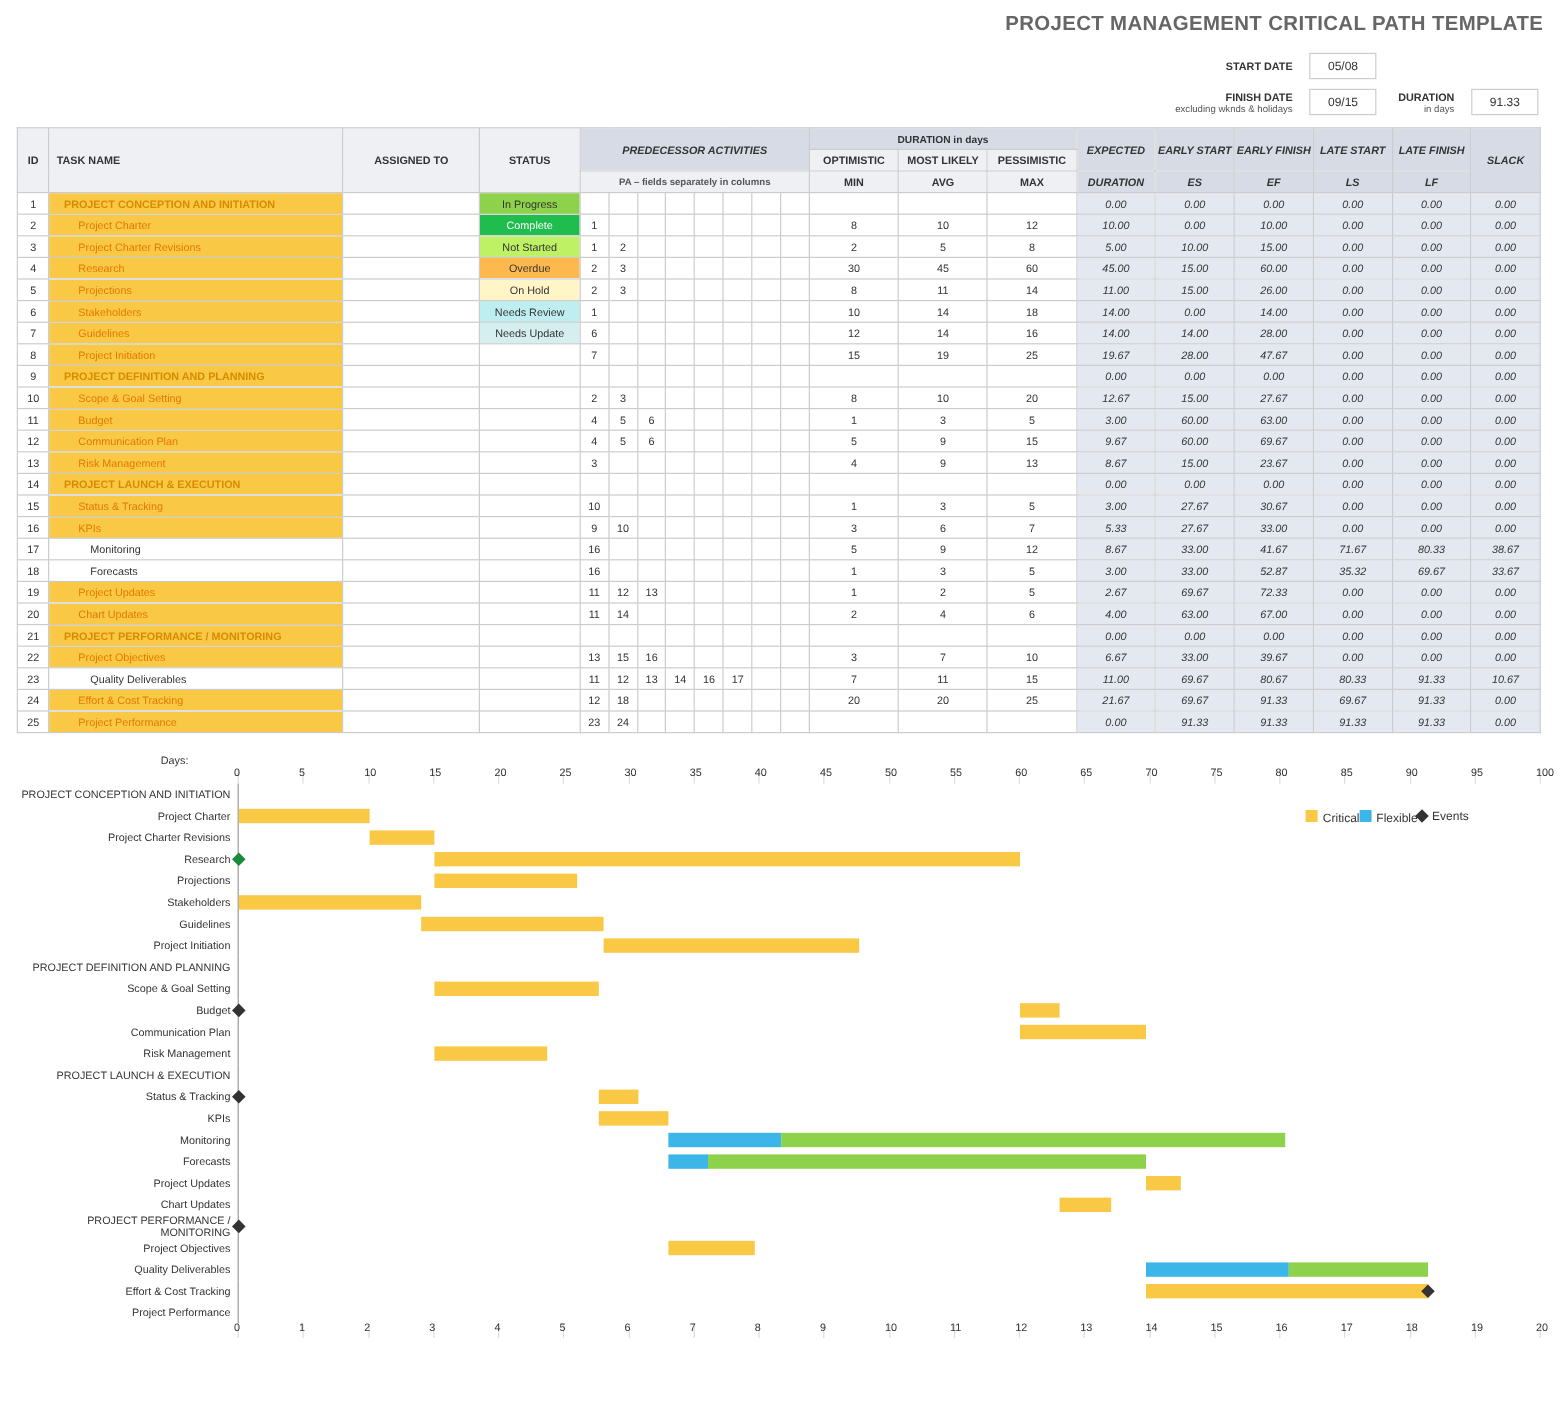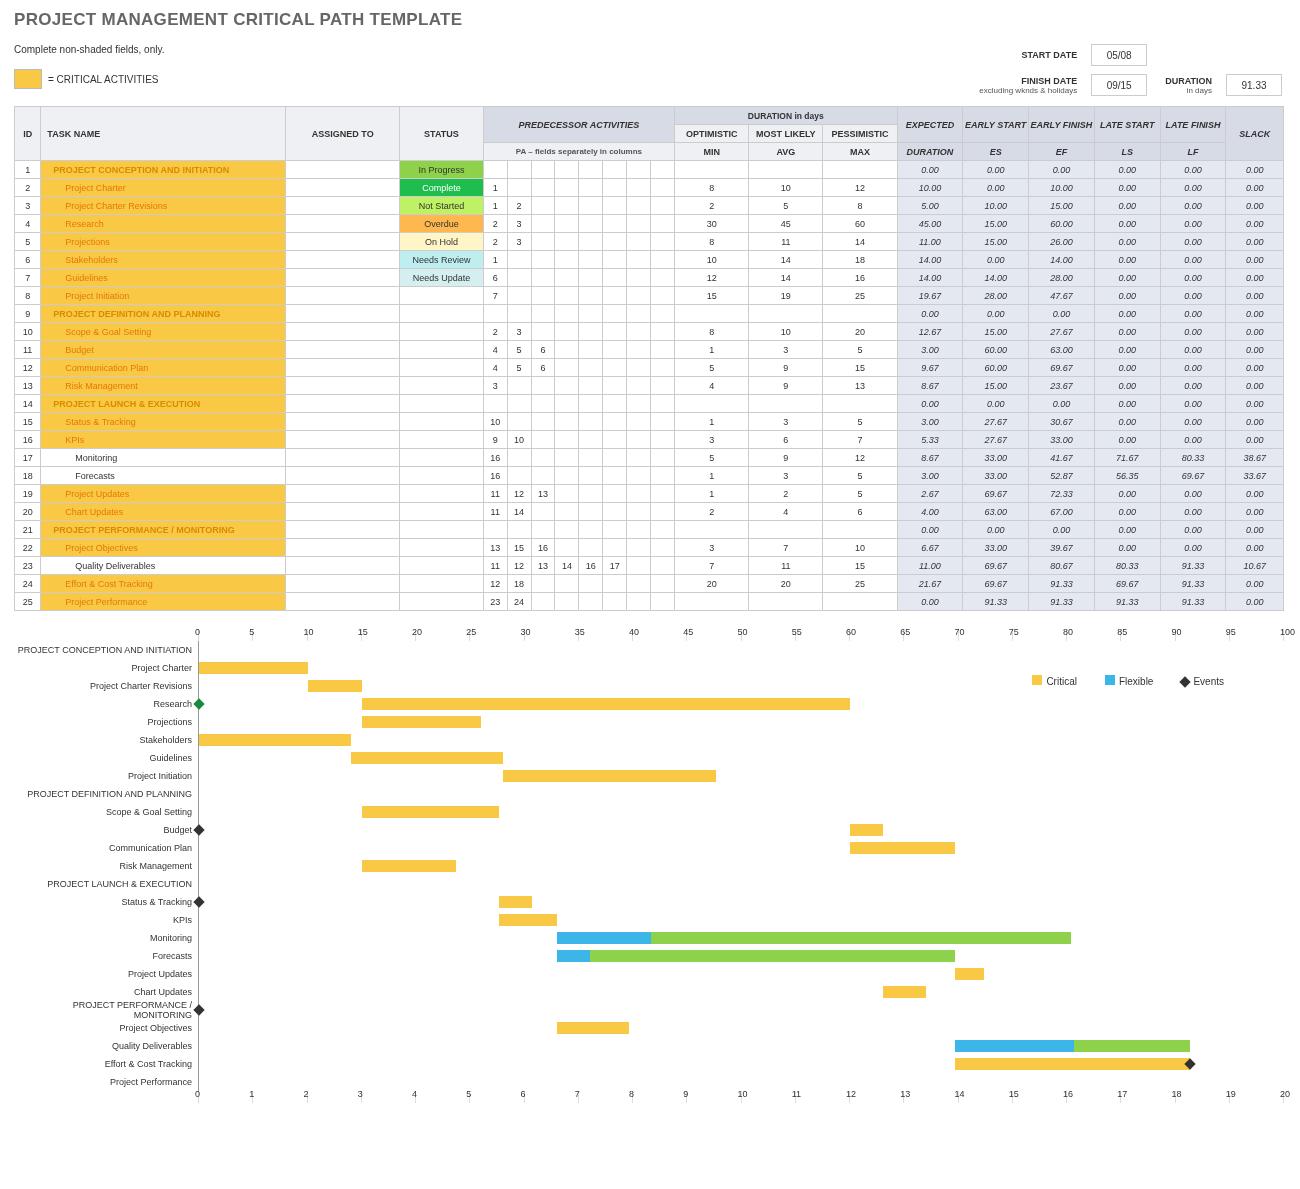--- a/index.html
+++ b/index.html
@@ -1,17 +1,17 @@
 <!DOCTYPE html>
 <html><head>
 <meta charset="utf-8">
 <style>
   * { box-sizing: border-box; margin: 0; padding: 0; }
   body { font-family: Arial, sans-serif; font-size: 10px; color: #333; padding: 10px 14px; width: 1300px; background:#fff;}
-  .title { font-size: 17px; font-weight: bold; color: #666; letter-spacing: .3px; margin-bottom: 14px;}
+  .title { font-size: 17px; font-weight: bold; color: #666; letter-spacing: .3px; margin-bottom: 14px; text-align: right;}
   .topbar { display:flex; gap:40px; align-items:flex-start; margin-bottom:10px;}
   .notes { font-size:10px; color:#333; }
   .swatch-row { display:flex; align-items:center; gap:6px; margin-top:14px;}
   .swatch { width:28px; height:20px; background:#f9c845; border:1px solid #bbb;}
   .meta { display:grid; grid-template-columns: auto 60px auto 60px; gap:8px 14px; margin-left:auto; align-items:center;}
   .meta .lab { text-align:right; font-weight:bold; font-size:9px;}
   .meta .sub { text-align:right; font-size:8px; color:#555;}
   .meta .val { width:56px; height:22px; border:1px solid #ccc; display:flex; align-items:center; justify-content:center; font-size:10px;}
   table { border-collapse: collapse; width: 1270px; table-layout: fixed; margin-top:6px;}
   th, td { border: 1px solid #ccc; height: 18px; font-size: 9px; text-align: center; vertical-align: middle; overflow:hidden; white-space:nowrap;}
@@ -42,37 +42,30 @@
   .garea { position:relative; flex:1; height:18px; border-left:1px solid #999;}
   .axis-top, .axis-bot { display:flex; margin-left:184px;}
   .tick { flex:1; font-size:9px; text-align:left; position:relative; border-left:1px solid #ddd; height:12px;}
   .tick span{ position:absolute; left:-4px; top:-2px;}
   .bar { position:absolute; top:3px; height:12px;}
   .bc { background:#f9c845;}
   .bf { background:#3cb6e8;}
   .bg { background:#8dd24a;}
   .dia { position:absolute; width:8px; height:8px; background:#333; transform:rotate(45deg); top:5px;}
   .dia.g { background:#1a8a3c;}
-  .legend { position:absolute; right:60px; top:46px; display:flex; gap:28px; font-size:10px; align-items:center;padding-left:44px;}
+  .legend { position:absolute; right:60px; top:46px; display:flex; font-size:10px; align-items:flex-start;padding-left:44px;}
   .lsw{width:10px;height:10px;display:inline-block;margin-right:4px;}
   .axis-label{font-size:9px; margin-left:120px; margin-bottom:2px;}
 </style>
 </head>
 <body>
 
 <div class="title">PROJECT MANAGEMENT CRITICAL PATH TEMPLATE</div>
 
 <div class="topbar">
-  <div>
-    <div class="notes">Complete non-shaded fields, only.</div>
-    <div class="swatch-row">
-      <div class="swatch"></div>
-      <div>= CRITICAL ACTIVITIES</div>
-    </div>
-  </div>
   <div class="meta">
     <div class="lab">START DATE</div>
     <div class="val">05/08</div>
     <div></div>
       <div></div>
     <div>
       <div class="lab">FINISH DATE</div>
       <div class="sub">excluding wknds &amp; holidays</div>
     </div>
     <div class="val">09/15</div>
@@ -544,21 +537,21 @@
         <td></td>
         <td></td>
         <td></td>
         <td></td>
         <td>1</td>
         <td>3</td>
         <td>5</td>
         <td class="shade">3.00</td>
         <td class="shade">33.00</td>
         <td class="shade">52.87</td>
-        <td class="shade">56.35</td>
+        <td class="shade">35.32</td>
         <td class="shade">69.67</td>
         <td class="shade">33.67</td>
       </tr>
       <tr>
         <td>19</td>
         <td class="taskname crit"><span class="task" style="padding-left:18px">Project Updates</span></td>
         <td></td>
         <td class=""></td>
         <td>11</td>
         <td>12</td>
@@ -718,20 +711,21 @@
       </tr>
     </tbody>
 </table>
 
 <div class="gantt">
   <div class="legend">
     <span><span class="lsw bc"></span><span>Critical</span></span>
     <span><span class="lsw bf"></span><span>Flexible</span></span>
     <span><span class="dia" style="position:static;display:inline-block;vertical-align:middle;margin-right:4px;"></span><span>Events</span></span>
   </div>
+  <div class="axis-label">Days:</div>
   <div class="axis-top" id="axis-days">
       <div class="tick">
         <span>0</span>
       </div>
       <div class="tick">
         <span>5</span>
       </div>
       <div class="tick">
         <span>10</span>
       </div>

